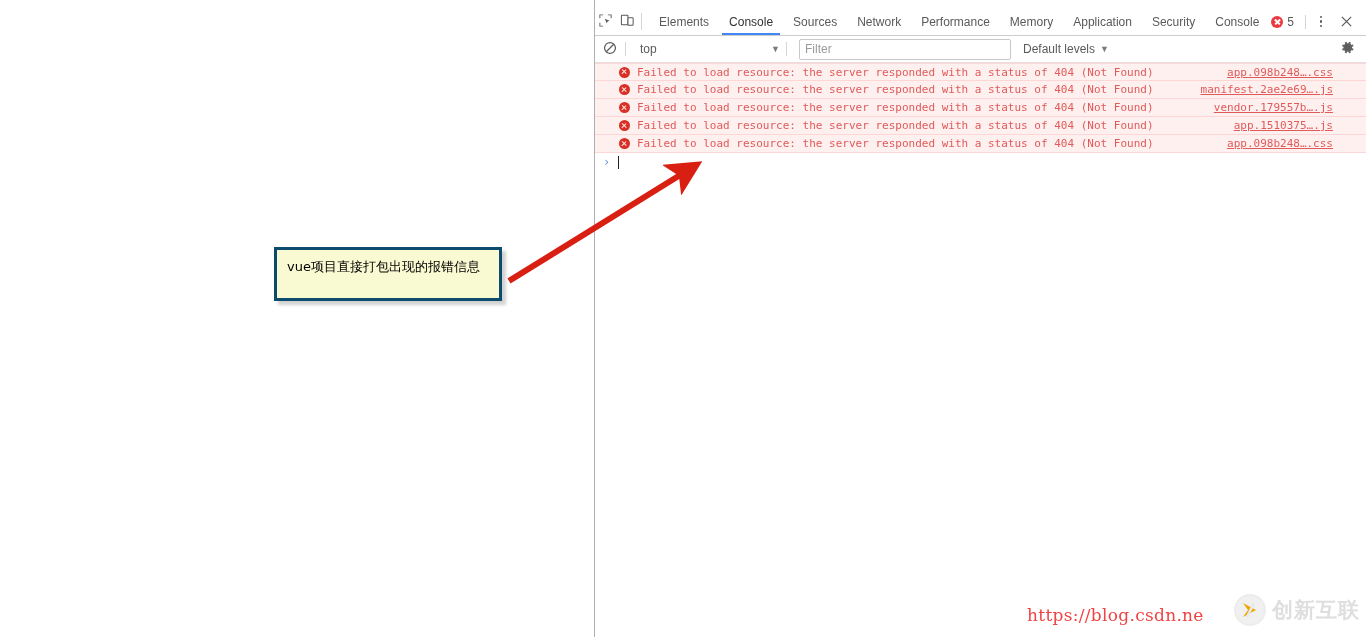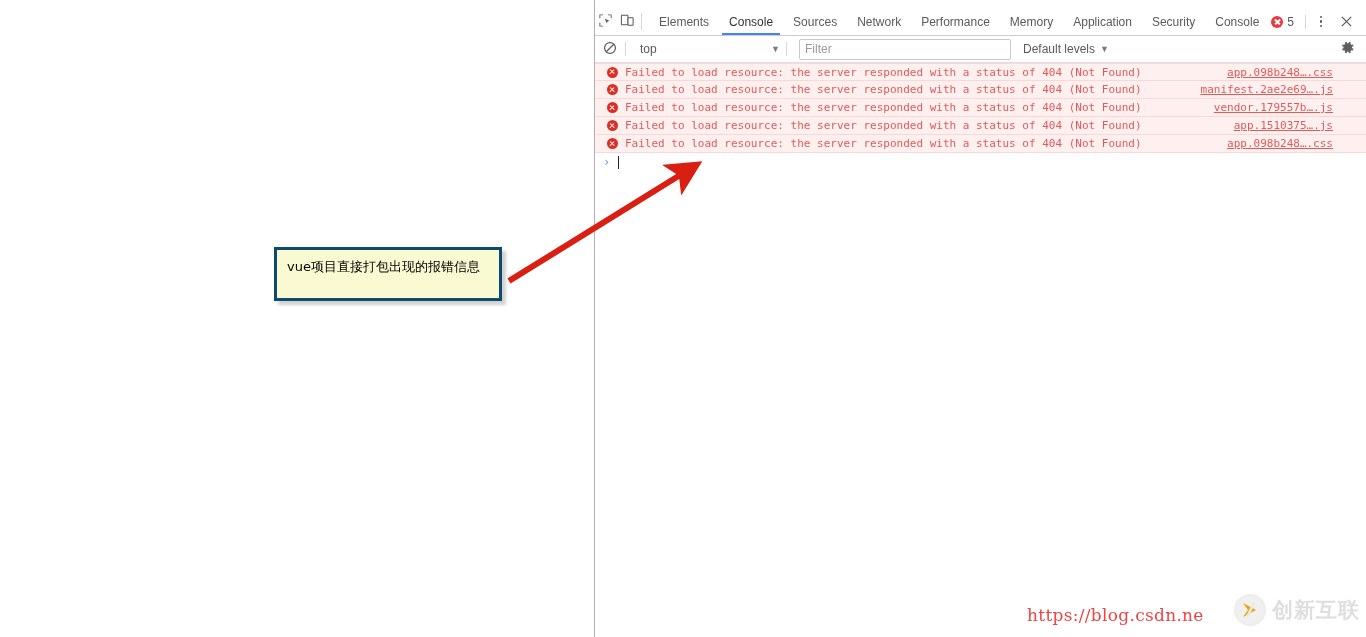--- a/index.html
+++ b/index.html
@@ -216,21 +216,21 @@
     background: #ffffff;
     overflow: hidden;
   }
   .msg-row {
     position: relative;
     height: 18px;
     background: #fff0f0;
     border-bottom: 1px solid #ffd6d6;
     display: flex;
     align-items: center;
-    padding-left: 12px;
+    padding-left: 24px;
     box-sizing: border-box;
   }
   .msg-row:first-child { border-top: 1px solid #ffd6d6; }
   .msg-icon {
     width: 11px; height: 11px;
     border-radius: 50%;
     background: #d93025;
     position: relative;
     flex: none;
     margin-right: 7px;

